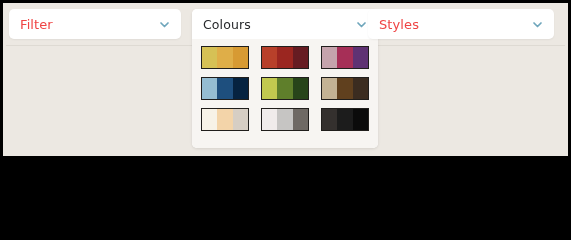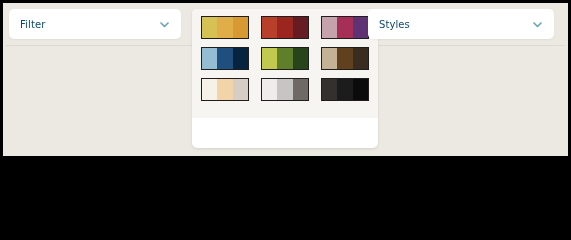--- a/index.html
+++ b/index.html
@@ -39,22 +39,22 @@
     box-sizing: border-box;
     background: #FFFFFF;
     border-radius: 5px;
     display: flex;
     align-items: center;
     padding: 0 10px 0 11px;
     box-shadow: 0 1px 2px rgba(0,0,0,0.05);
   }
   .select .label {
     flex: 1;
-    font-size: 10px;
-    color: #0c4a6e;
+    font-size: 13px;
+    color: #ef4444;
     letter-spacing: 0.1px;
     white-space: nowrap;
     overflow: hidden;
   }
   .chev {
     width: 13px;
     height: 13px;
     flex: none;
     display: block;
   }
@@ -127,20 +127,28 @@
   <div class="select" id="filter-select">
     <span class="label">Filter</span>
     <span>
       <svg class="chev" viewBox="0 0 13 13" aria-hidden="true">
         <polyline points="3,5 6.5,8.5 10,5" fill="none" stroke="#6FA6BC" stroke-width="1.7" stroke-linecap="round" stroke-linejoin="round"></polyline>
       </svg>
     </span>
   </div>
 
   <div id="colours-dropdown">
+    <div class="select-head">
+      <span class="label">Colours</span>
+      <span>
+        <svg class="chev" viewBox="0 0 13 13" aria-hidden="true">
+          <polyline points="3,5 6.5,8.5 10,5" fill="none" stroke="#6FA6BC" stroke-width="1.7" stroke-linecap="round" stroke-linejoin="round"></polyline>
+        </svg>
+      </span>
+    </div>
     <div class="palette-panel" id="palette-panel">
         <div class="palette-row">
           <div class="swatch" style="border-color: rgb(32, 30, 28);">
             <span class="band" style="background: rgb(214, 193, 85);"></span>
             <span class="band" style="background: rgb(223, 174, 72);"></span>
             <span class="band" style="background: rgb(215, 154, 51);"></span>
           </div>
           <div class="swatch" style="border-color: rgb(32, 30, 28);">
             <span class="band" style="background: rgb(184, 64, 42);"></span>
             <span class="band" style="background: rgb(155, 38, 32);"></span>

